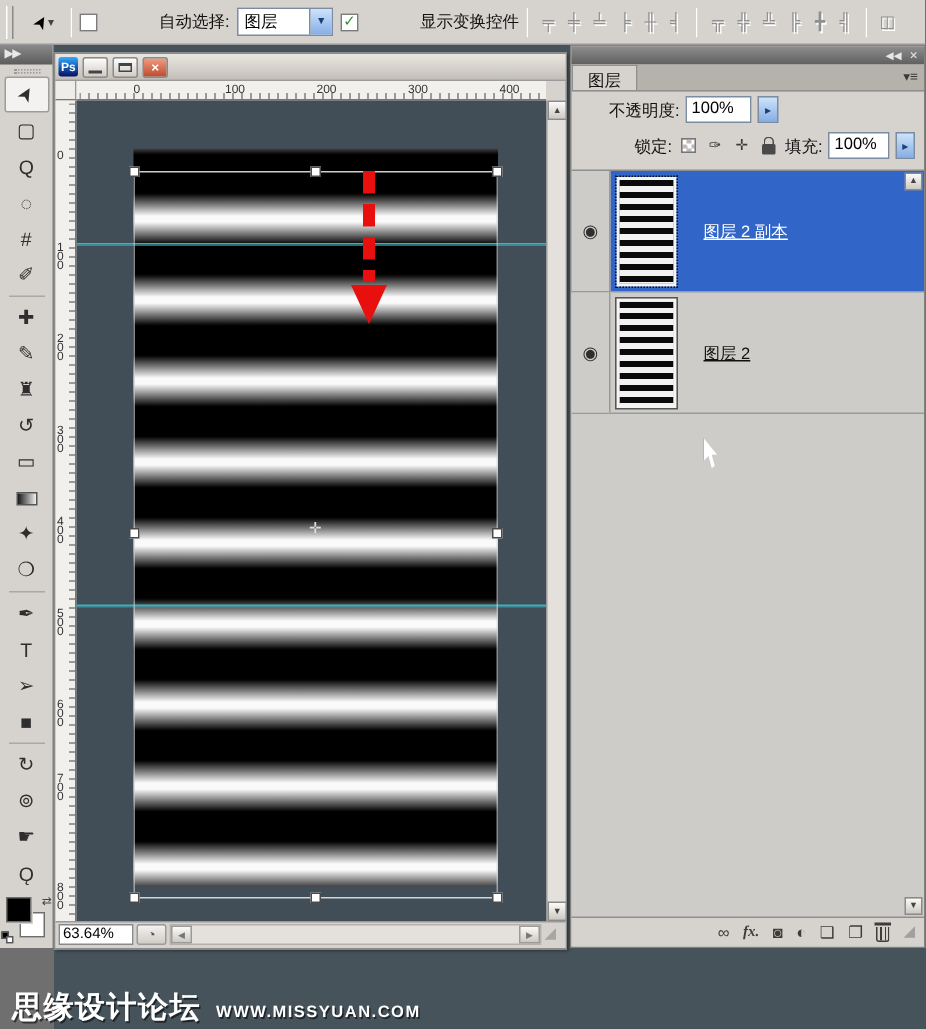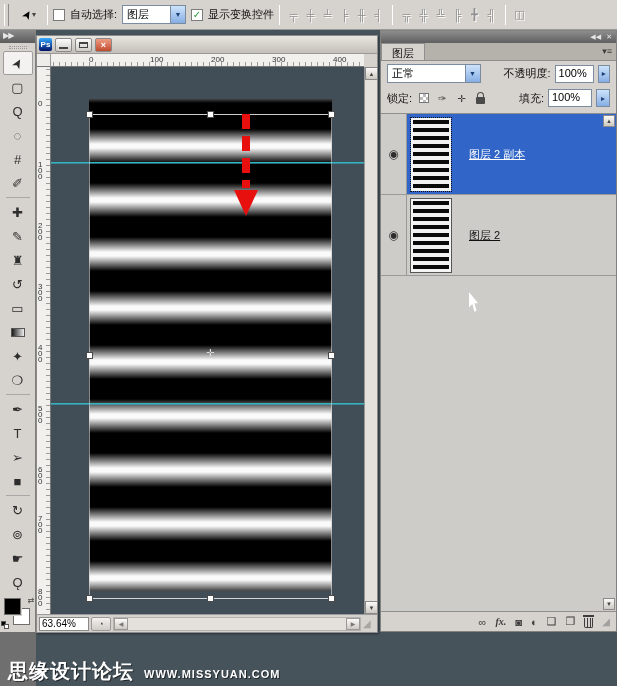--- a/index.html
+++ b/index.html
@@ -82,40 +82,40 @@
   #anchor-point { color:#dcdcdc; font-size:10px; }
   .arrow-dash { left:191px; width:8px; background:#e80f0f; }
   #arrow-head { left:183px; top:123px; width:0; height:0; border-left:12px solid transparent;
     border-right:12px solid transparent; border-top:26px solid #e80f0f; }
 
   #v-scrollbar { right:0; top:31px; width:13px; bottom:18px; background:#e4e1dc; border-left:1px solid #999;
     display:flex; flex-direction:column; justify-content:space-between; }
   .scroll-btn { width:13px; height:13px; background:linear-gradient(#fbfaf8,#cdc9c2); border:1px solid #8a8a8a;
     font-size:6px; color:#444; display:flex; align-items:center; justify-content:center; }
   #status-bar { left:0; right:0; bottom:0; height:18px; background:#d6d3ce; border-top:1px solid #9a9a9a;
-    display:flex; align-items:center; gap:2px; padding:1px 2px; }
+    display:flex; gap:2px; padding:1px 2px; }
   #zoom-field { width:50px; height:14px; background:#fff; border:1px solid #8a8a8a; font-size:10px; padding:0 2px; line-height:12px; }
   #status-icon-btn { width:20px; height:14px; border:1px solid #9a9a9a; background:linear-gradient(#f4f2ef,#d0ccc6);
     font-size:9px; color:#555; text-align:center; line-height:12px; border-radius:2px; }
   #h-scroll-track { flex:1; height:14px; background:#e4e1dc; border:1px solid #b5b2ad; display:flex; justify-content:space-between; }
   .hscroll-btn { width:14px; height:12px; background:linear-gradient(#fbfaf8,#cdc9c2); border:1px solid #9a9a9a;
     font-size:6px; color:#777; display:flex; align-items:center; justify-content:center; }
   #doc-grip { width:12px; height:14px; color:#a9a6a0; font-size:10px; line-height:14px; }
 
   
   #layers-panel { left:380px; top:30px; width:237px; height:602px; background:#d6d3ce; border:1px solid #82827e; }
   #panel-topbar { height:12px; background:linear-gradient(#8d8d8d,#5f5f5f); display:flex; align-items:center;
     justify-content:flex-end; gap:5px; padding:0 4px; color:#e6e6e6; font-size:7px; }
   #panel-tabs { height:18px; background:#b5b2ac; display:flex; align-items:flex-end; border-bottom:1px solid #8f8f8f; position:relative; }
   #layers-tab { height:17px; background:#d6d3ce; border:1px solid #8f8f8f; border-bottom:none; padding:2px 10px 0;
     font-size:11px; color:#111; }
   #panel-menu-btn { position:absolute; right:4px; top:3px; color:#3a3a3a; font-size:9px; }
   .panel-row { display:flex; align-items:center; gap:4px; padding:3px 6px; }
   #blend-select { width:108px; }
-  .small-label { font-size:11px; color:#111; white-space:nowrap; }
+  .small-label { font-size:11px; color:#111; white-space:nowrap;margin-left:36px; }
   .value-field { width:44px; height:18px; background:#fff; border:1px solid #7b8ba0; font-size:11px;
     padding:1px 3px; text-align:left; }
   .spin-btn { width:14px; height:18px; background:linear-gradient(#cde3fb,#86aee4); border:1px solid #7b8ba0;
     color:#1b3f77; font-size:8px; display:flex; align-items:center; justify-content:center; }
   .lock-icon { width:15px; height:15px; border:1px solid transparent; display:flex; align-items:center;
     justify-content:center; font-size:10px; color:#3a3a3a; }
   .icon-checker { width:10px; height:10px; border:1px solid #777;
     background:repeating-conic-gradient(#bbb 0 25%,#fff 0 50%); background-size:6px 6px; }
   .icon-padlock { width:9px; height:7px; background:#4a4a4a; position:relative; margin-top:5px; border-radius:1px; }
   .icon-padlock::before { content:""; position:absolute; top:-5px; left:1px; width:5px; height:6px;
@@ -355,24 +355,20 @@
 <div id="layers-panel" class="abs">
   <div id="panel-topbar">
     <span>◀◀</span>
     <span>✕</span>
   </div>
   <div id="panel-tabs">
     <div id="layers-tab">图层</div>
     <span id="panel-menu-btn">▾≡</span>
   </div>
   <div class="panel-row">
-    <div class="combo" id="blend-select">
-      <span class="val">正常</span>
-      <span class="drop-btn">▼</span>
-    </div>
     <span class="small-label" style="margin-left:19px">不透明度:</span>
     <span class="value-field">100%</span>
     <span class="spin-btn">▸</span>
   </div>
   <div class="panel-row">
     <span class="small-label">锁定:</span>
     <span class="lock-icon">
         <i class="icon-checker"></i>
       </span>
     <span class="lock-icon">✑</span>

